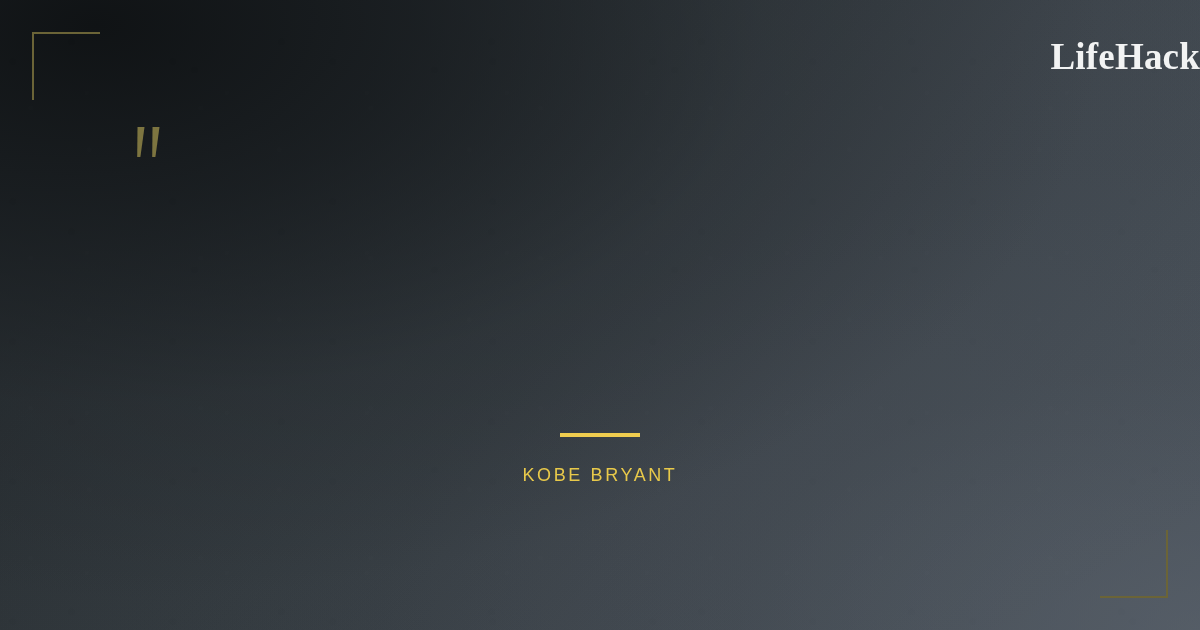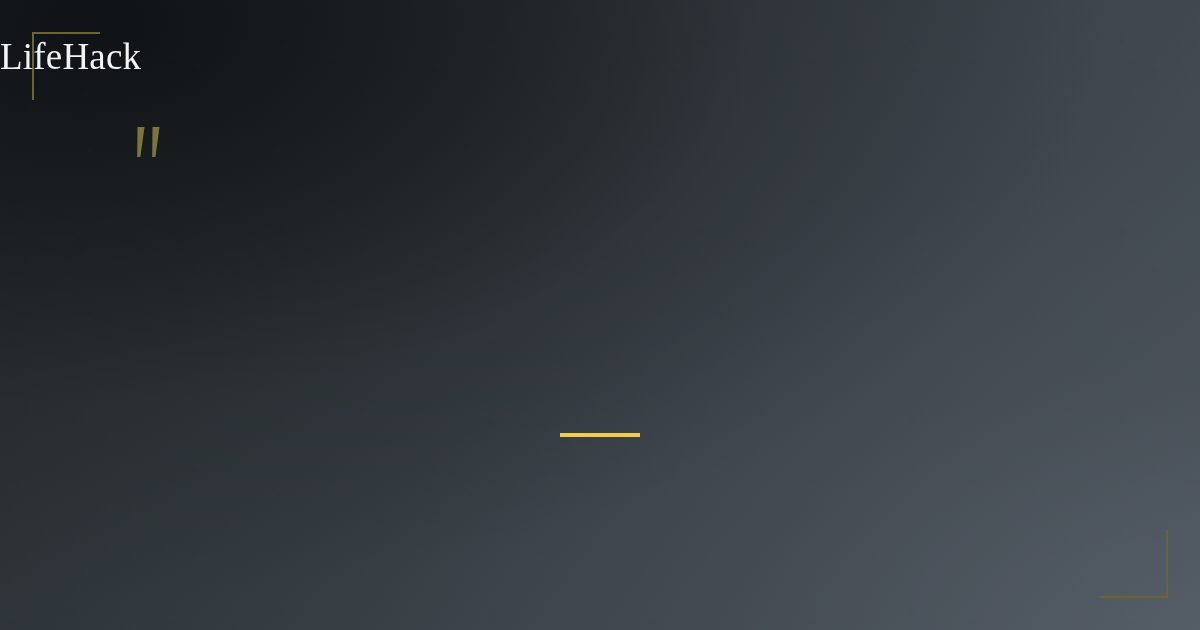--- a/index.html
+++ b/index.html
@@ -56,24 +56,24 @@
     border-bottom: 2px solid #6b6437;
     border-right: 2px solid #6b6437;
   }
 
   
   #logo {
     position: absolute;
     top: 38px;
     left: 0;
     width: 1200px;
-    text-align: left;
+    text-align: right;
     font-family: "Liberation Serif", "DejaVu Serif", serif;
     font-size: 37px;
-    font-weight: 400;
+    font-weight: 700;
     letter-spacing: 0.2px;
     color: #f2f3f3;
     line-height: 1;
   }
 
   
   #quote-mark {
     position: absolute;
     top: 126px;
     left: 130px;
@@ -138,14 +138,15 @@
   <div id="quote-mark">
     <svg width="42" height="40" viewBox="0 0 42 40" xmlns="http://www.w3.org/2000/svg">
       <path d="M7.5 1 L14.5 1 L10.4 31 L7.2 31 Z" fill="#7d7540"></path>
       <path d="M22.5 1 L29.5 1 L25.4 31 L22.2 31 Z" fill="#7d7540"></path>
     </svg>
   </div>
 
 
   <div id="divider"></div>
 
+  <div id="author">KOBE BRYANT</div>
 
 </div>
 
 </body></html>

